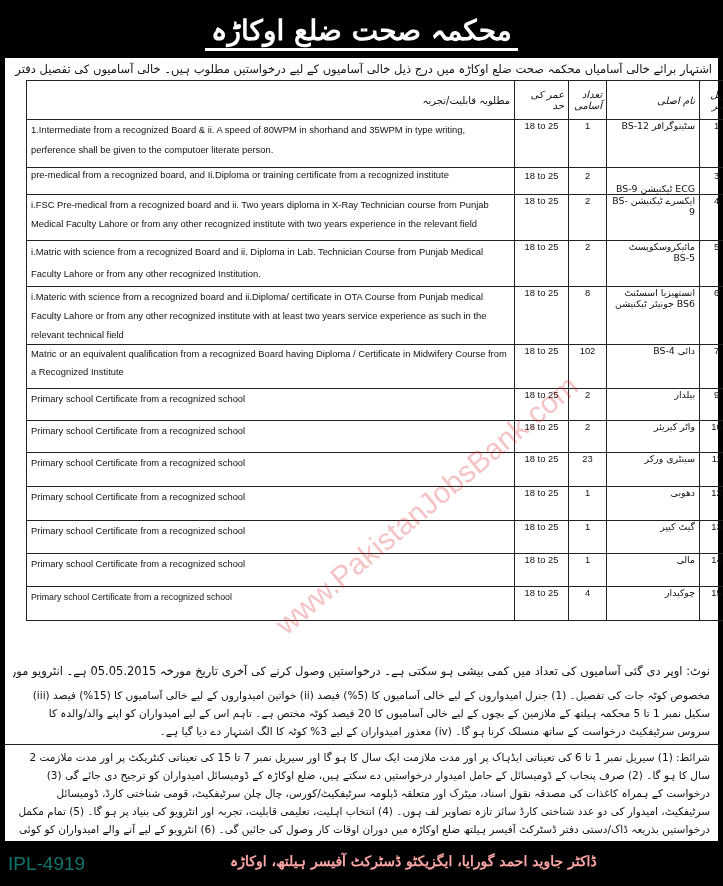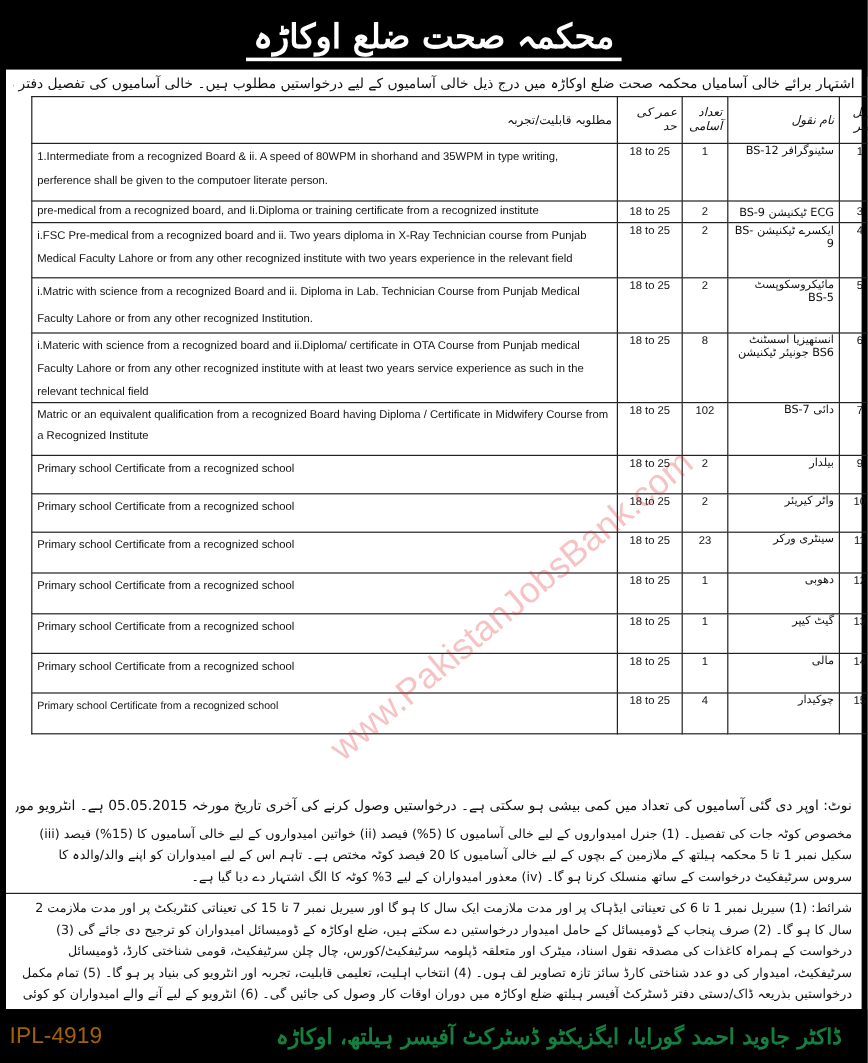--- a/index.html
+++ b/index.html
@@ -15,22 +15,22 @@
   th.c-age, th.c-cnt, th.c-name, th.c-sr { text-align:center;font-style:italic; }
   td.q { text-align:left; line-height:20px; padding-top:2px; padding-left:3px; }
   td.age, td.cnt, td.sr { text-align:center; padding-top:7px; }
   td.name { text-align:right; direction:rtl; padding-top:7px; font-family:"DejaVu Sans", sans-serif; font-size:9.5px;margin-top:16px; }
   .notes { position:absolute; left:8px; right:8px; font-size:10.5px; direction:rtl; text-align:right; font-family:"DejaVu Sans", sans-serif; line-height:18px; }
   .n1 { top:604px; font-size:11.5px; white-space:nowrap; overflow:hidden; }
   .n2 { top:628px; }
   .n3 { top:690px; }
   .rule { position:absolute; left:0; right:0; top:686px; border-top:1.5px solid #222; }
   .footer { position:absolute; left:0; top:841px; width:723px; height:45px; background:#000; color:#fff; }
-  .ipl { position:absolute; left:8px; top:12px; font-size:19px; color:#a16207; }
-  .signature { position:absolute; left:230px; top:12px; font-size:18px; font-weight:bold; font-family:"DejaVu Serif", serif; direction:rtl; color:#15803d; }
+  .ipl { position:absolute; left:8px; top:12px; font-size:19px; color:#0f766e; }
+  .signature { position:absolute; left:230px; top:12px; font-size:14px; font-weight:bold; font-family:"DejaVu Serif", serif; direction:rtl; color:#fca5a5; }
   .watermark { position:absolute; left:230px; top:430px; color:rgba(220,40,40,0.28); font-size:30px; transform:rotate(-40deg); white-space:nowrap; pointer-events:none; }
 </style>
 </head>
 <body>
 
 <div class="header">
   <div class="header-title">محکمہ صحت ضلع اوکاڑہ</div>
 </div>
 
 <div class="paper">
@@ -42,37 +42,37 @@
         <col style="width:54px">
         <col style="width:38px">
         <col style="width:93px">
         <col style="width:34px">
     </colgroup>
     <thead>
       <tr>
         <th class="c-qual">مطلوبہ قابلیت/تجربہ</th>
         <th class="c-age">عمر کی حد</th>
         <th class="c-cnt">تعداد آسامی</th>
-        <th class="c-name">نام نقول</th>
+        <th class="c-name">نام اصلی</th>
         <th class="c-sr">بریل نمبر</th>
       </tr>
     </thead>
     <tbody>
       <tr style="height:48px">
         <td class="q">1.Intermediate from a recognized Board &amp; ii. A speed of 80WPM in shorhand and 35WPM in type writing, perference shall be given to the computoer literate person.</td>
         <td class="age">18 to 25</td>
         <td class="cnt">1</td>
         <td class="name">سٹینوگرافر BS-12</td>
         <td class="sr">1</td>
       </tr>
       <tr style="height:18px">
         <td class="q" style="line-height:14px"> pre-medical from a recognized board, and Ii.Diploma or training certificate from a recognized institute</td>
         <td class="age" style="padding-top:2px">18 to 25</td>
         <td class="cnt" style="padding-top:2px">2</td>
-        <td class="name" style="padding-top:4px">ECG ٹیکنیشن BS-9</td>
+        <td class="name" style="padding-top:15px">ECG ٹیکنیشن BS-9</td>
         <td class="sr" style="padding-top:2px">3</td>
       </tr>
       <tr style="height:46px">
         <td class="q" style="line-height:19px">i.FSC Pre-medical from a recognized board and ii. Two years diploma in X-Ray Technician course from Punjab Medical Faculty Lahore or from any other recognized institute with two years experience in the relevant field</td>
         <td class="age">18 to 25</td>
         <td class="cnt">2</td>
         <td class="name">ایکسرے ٹیکنیشن BS-9</td>
         <td class="sr">4</td>
       </tr>
       <tr style="height:46px">
@@ -86,21 +86,21 @@
         <td class="q" style="line-height:19px">i.Materic with science from a recognized board and ii.Diploma/ certificate in OTA Course from Punjab medical Faculty Lahore or from any other recognized institute with at least two years service experience as such in the relevant technical field</td>
         <td class="age">18 to 25</td>
         <td class="cnt">8</td>
         <td class="name">انستھیزیا اسسٹنٹ BS6 جونیئر ٹیکنیشن</td>
         <td class="sr">6</td>
       </tr>
       <tr style="height:44px">
         <td class="q" style="line-height:18px">Matric or an equivalent qualification from a recognized Board having Diploma / Certificate in Midwifery Course from a Recognized Institute</td>
         <td class="age">18 to 25</td>
         <td class="cnt">102</td>
-        <td class="name">دائی BS-7</td>
+        <td class="name">دائی BS-4</td>
         <td class="sr">7</td>
       </tr>
       <tr style="height:32px">
         <td class="q">Primary school Certificate from a recognized school</td>
         <td class="age">18 to 25</td>
         <td class="cnt">2</td>
         <td class="name">بیلدار</td>
         <td class="sr">9</td>
       </tr>
       <tr style="height:32px">

